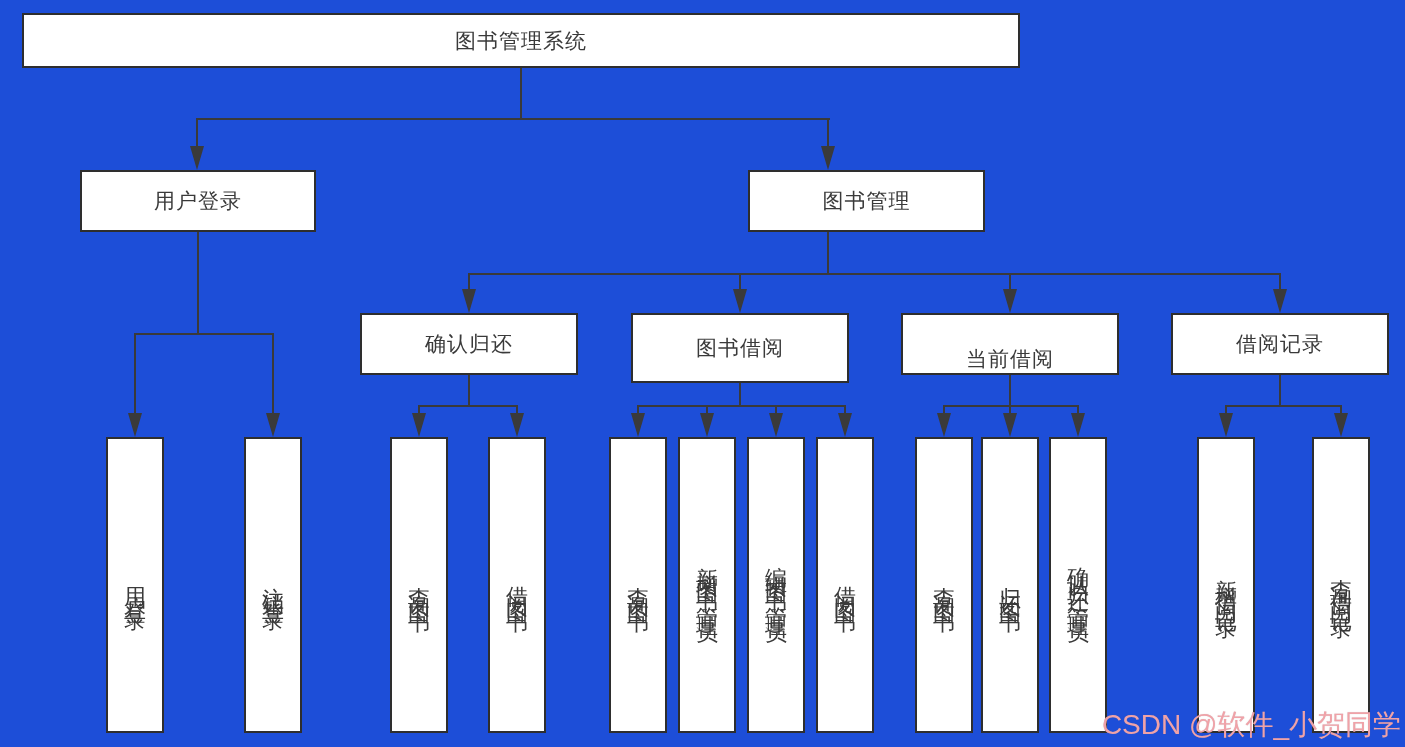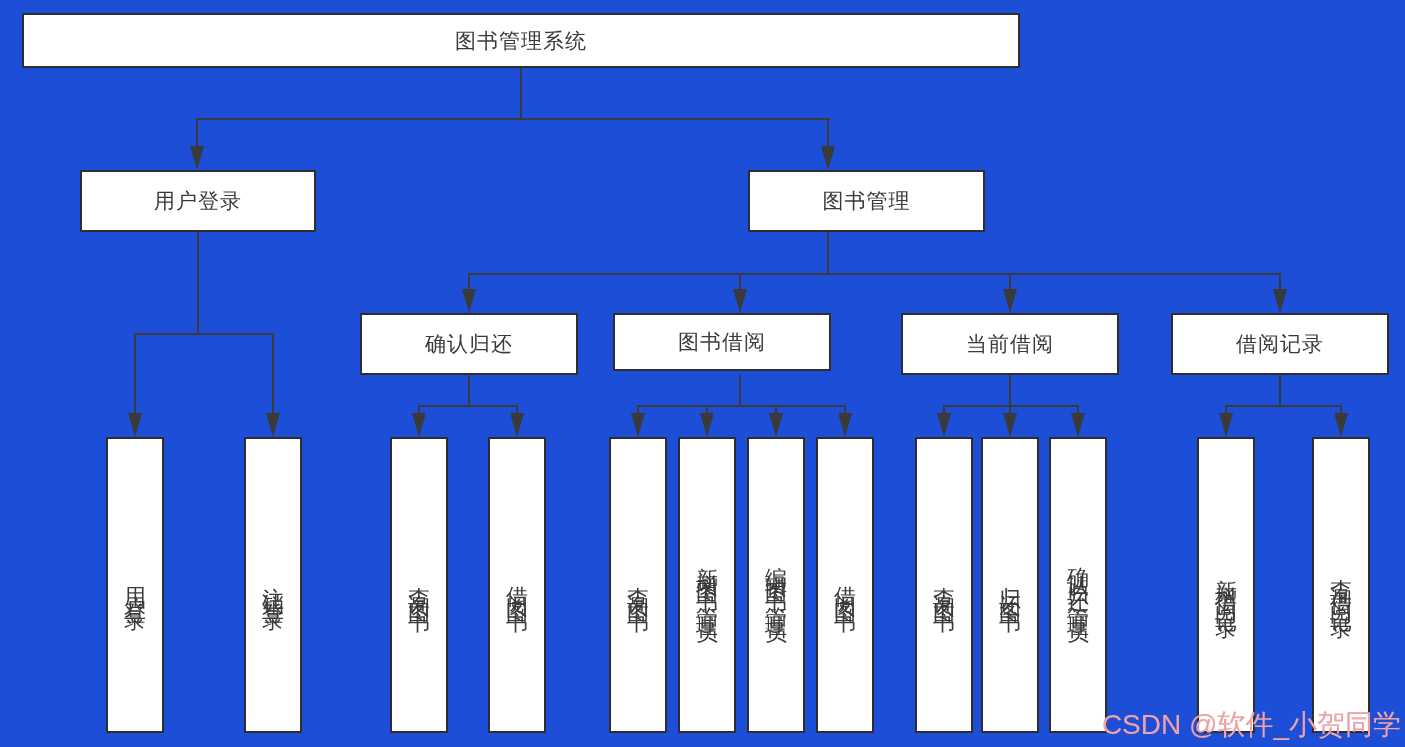--- a/index.html
+++ b/index.html
@@ -106,24 +106,24 @@
   <div class="box h" style="left:80px;top:170px;width:236px;height:62px;">
     <span class="lbl">用户登录</span>
   </div>
   <div class="box h" style="left:748px;top:170px;width:237px;height:62px;">
     <span class="lbl">图书管理</span>
   </div>
 
   <div class="box h" style="left:360px;top:313px;width:218px;height:62px;">
     <span class="lbl">确认归还</span>
   </div>
-  <div class="box h" style="left:613px;top:313px;width:218px;height:58px;">
+  <div class="box h" style="left:631px;top:313px;width:218px;height:70px;">
     <span class="lbl">图书借阅</span>
   </div>
-  <div class="box h" style="left:901px;top:313px;width:218px;height:62px;">
+  <div class="box h" style="left:901px;top:313px;width:218px;height:62px;align-items:flex-end;">
     <span class="lbl">当前借阅</span>
   </div>
   <div class="box h" style="left:1171px;top:313px;width:218px;height:62px;">
     <span class="lbl">借阅记录</span>
   </div>
 
   <div class="box v" style="left:106px;top:437px;width:58px;height:296px;">
     <span class="lbl">用户登录</span>
   </div>
   <div class="box v" style="left:244px;top:437px;width:58px;height:296px;">

